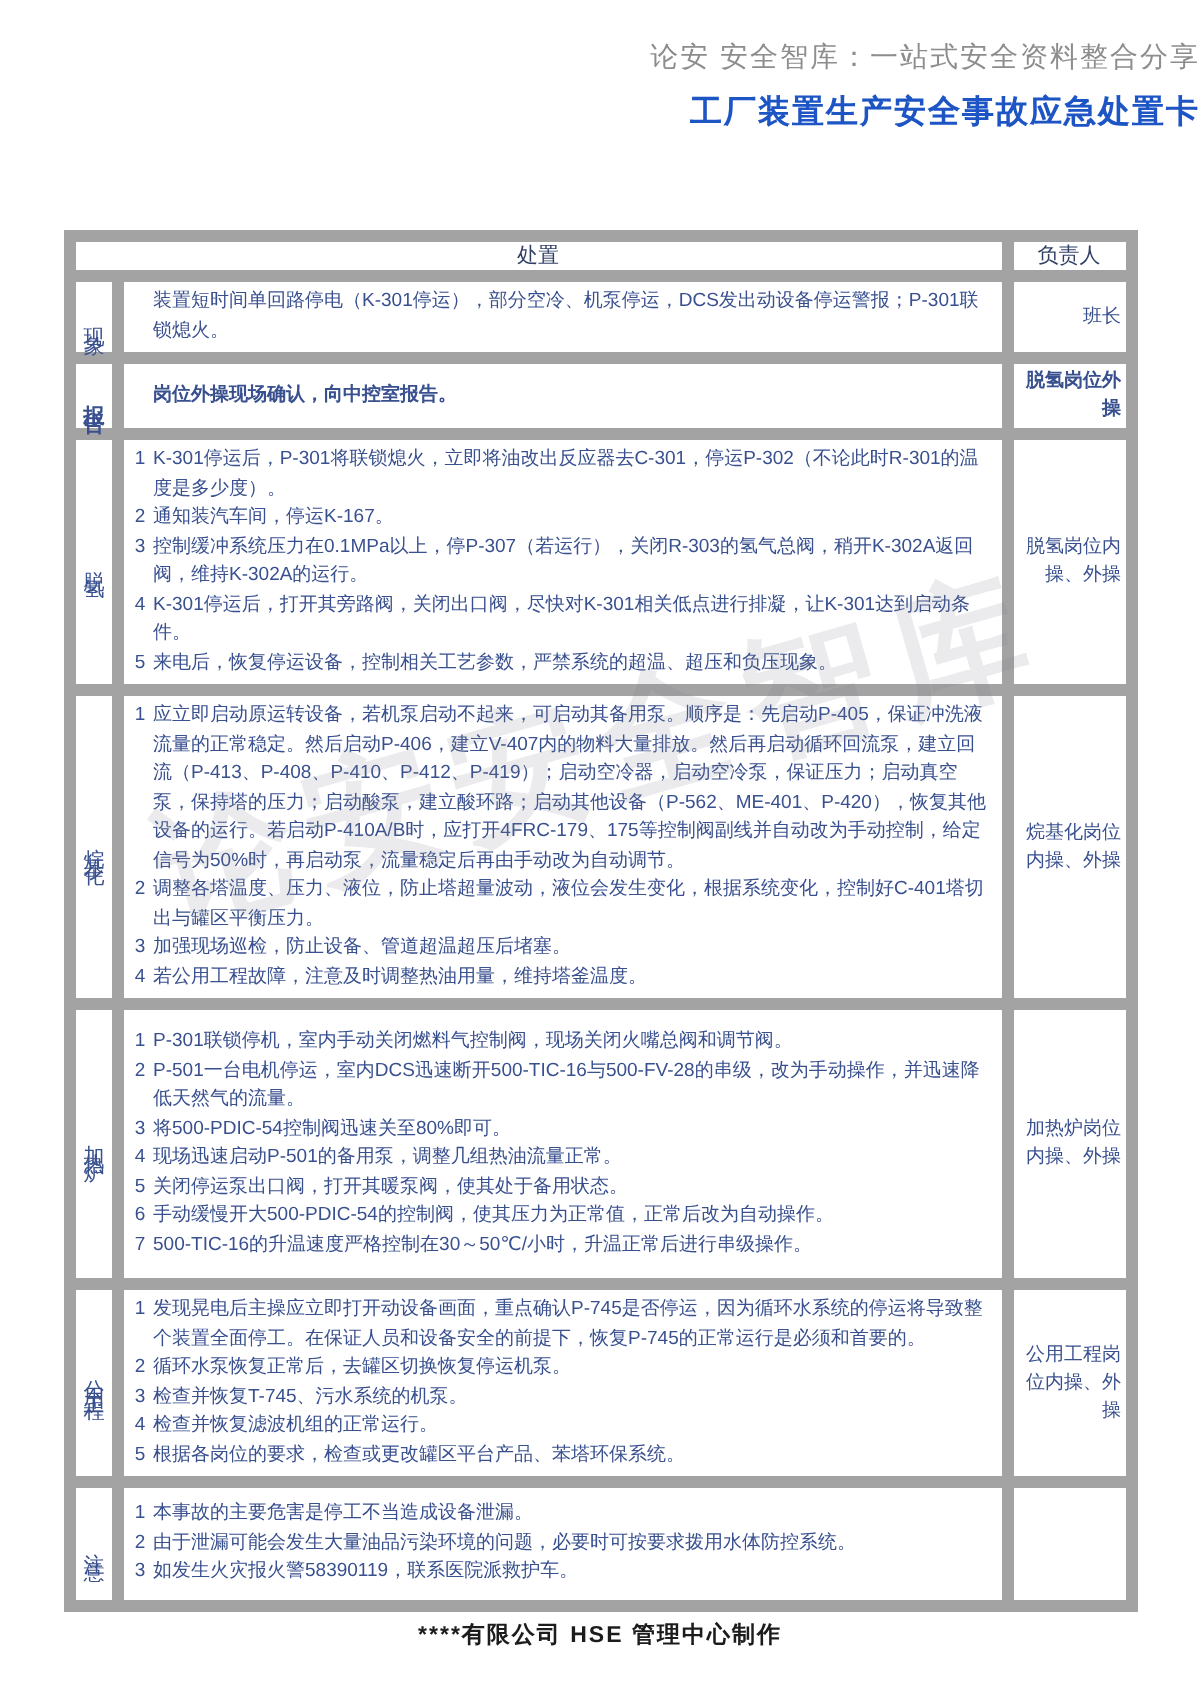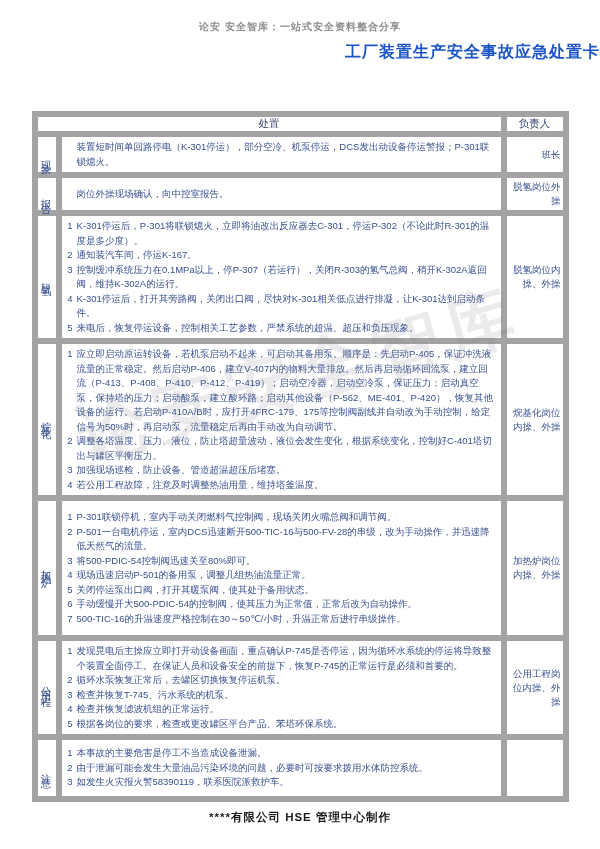--- a/index.html
+++ b/index.html
@@ -5,23 +5,22 @@
   * { margin:0; padding:0; box-sizing:border-box; }
   html,body { width:600px; height:849px; }
   body {
     background:#ffffff;
     font-family:"Liberation Sans","DejaVu Sans",sans-serif;
     position:relative;
     overflow:hidden;
   }
   .page { position:absolute; inset:0; padding-top:20px; }
   .tagline {
-    text-align:center; font-size:10px; color:#8d8d8d;
+    text-align:right; font-size:14px; color:#8d8d8d;
     letter-spacing:1px;
-    font-weight:bold;
   }
   .title {
     text-align:right; font-size:16px; color:#1d55c4;
     font-weight:bold; margin-top:8px; letter-spacing:1px;
   }
   .subtitle {
     text-align:center; font-size:14px; color:#e0332a;
     font-weight:bold; margin-top:21px; letter-spacing:1px;
   }
   .watermark {
@@ -86,21 +85,21 @@
         <tr style="height: 28px;">
           <td class="label-cell"><span class="vlabel">现象</span></td>
           <td class="content-cell">
             <div class="item">
               <span class="no"></span>
               <span class="txt">装置短时间单回路停电（K-301停运），部分空冷、机泵停运，DCS发出动设备停运警报；P-301联锁熄火。</span>
             </div>
           </td>
           <td class="resp-cell">班长</td>
         </tr>
-        <tr style="height: 30px;">
+        <tr style="height: 30px; font-weight: bold;">
           <td class="label-cell"><span class="vlabel">报告</span></td>
           <td class="content-cell">
             <div class="item">
               <span class="no"></span>
               <span class="txt">岗位外操现场确认，向中控室报告。</span>
             </div>
           </td>
           <td class="resp-cell">脱氢岗位外操</td>
         </tr>
         <tr style="height: 106px;">

